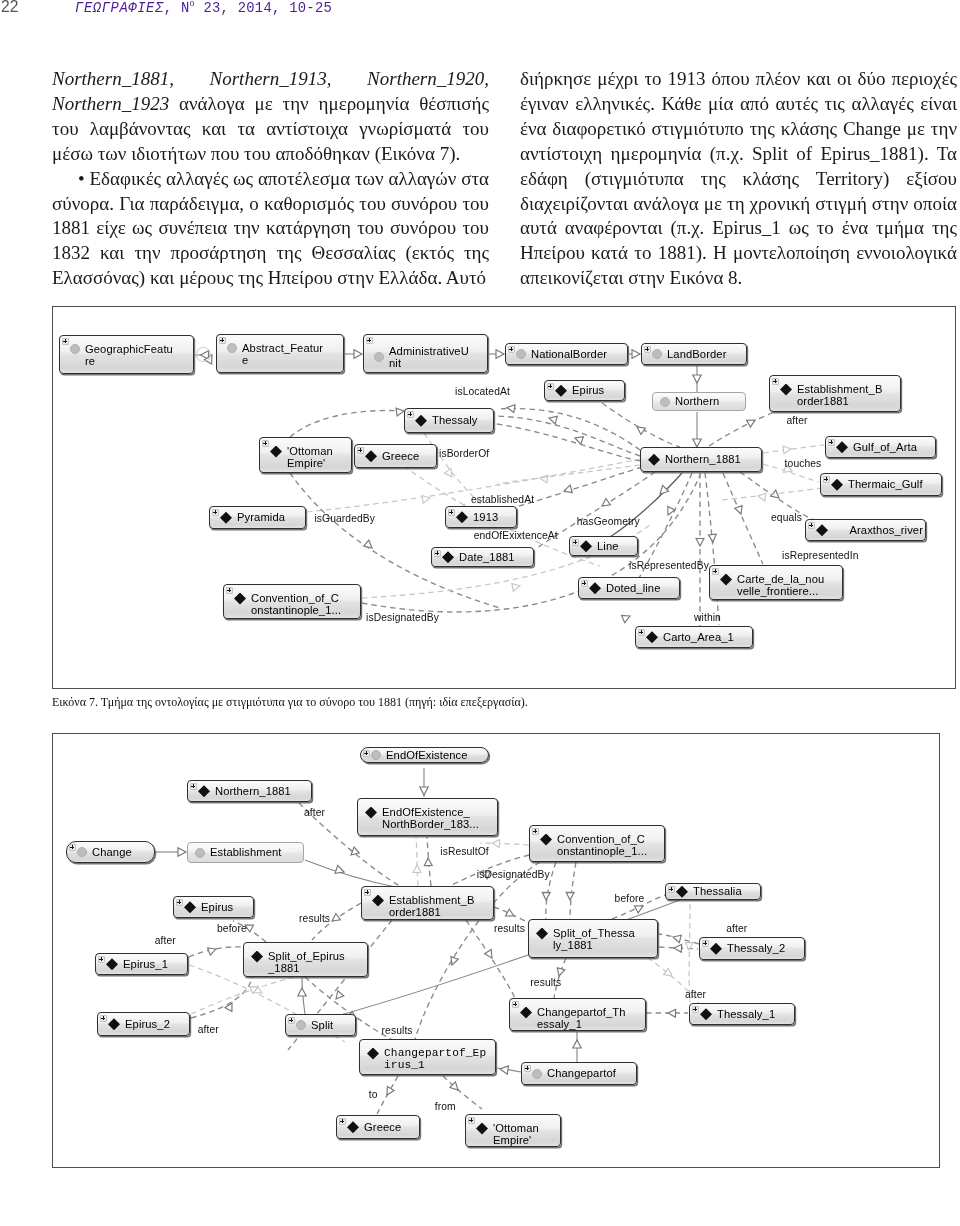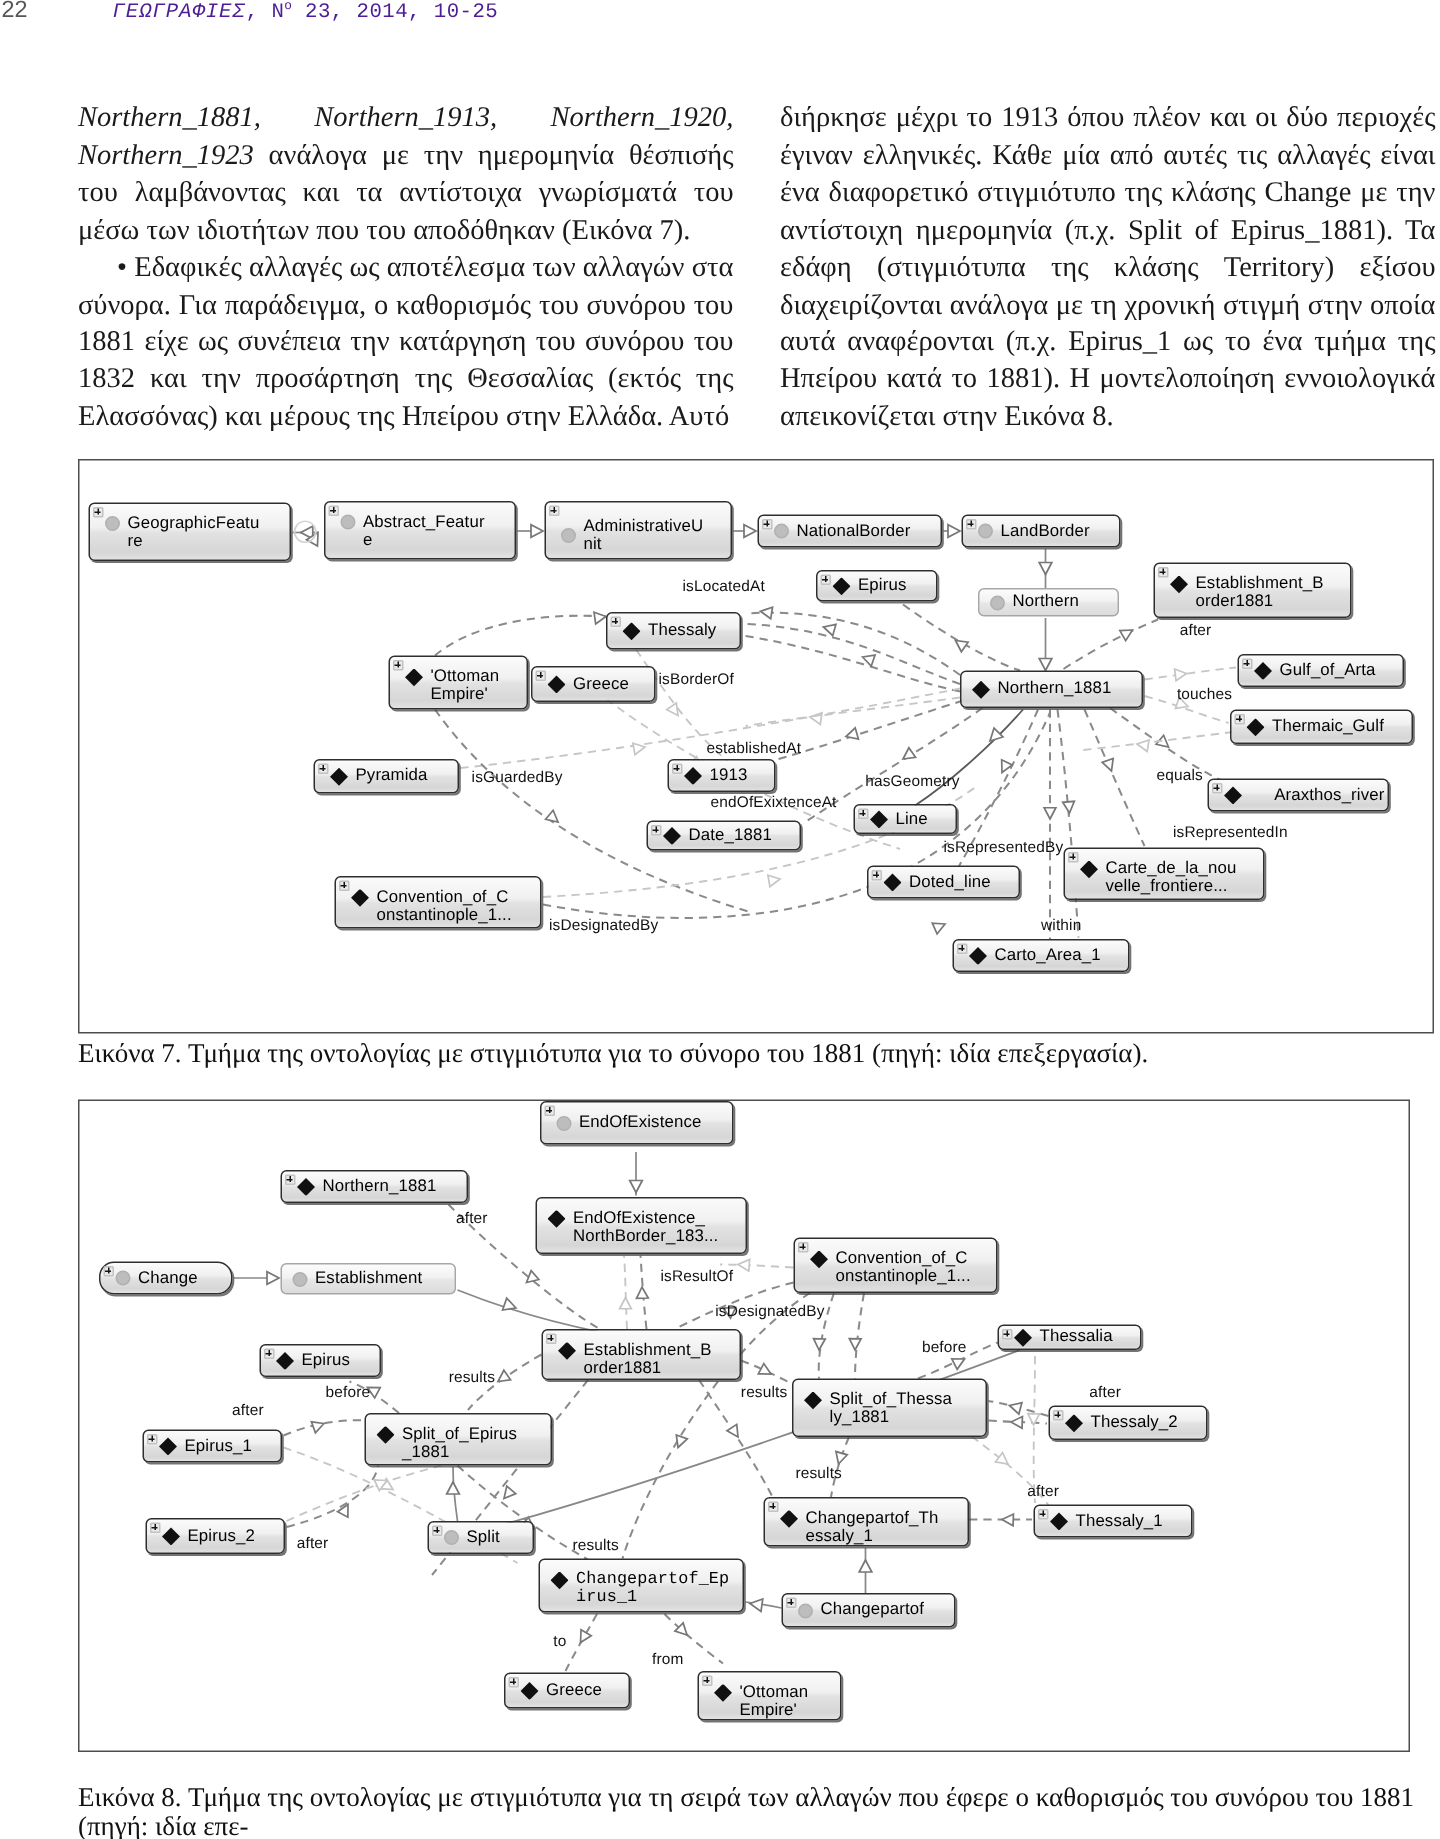--- a/index.html
+++ b/index.html
@@ -22,21 +22,21 @@
   .col { position:absolute; font-size:19.0px; line-height:24.9px; text-align:justify;
          text-justify:inter-word; hyphens:none; }
   .colL { left:52px; top:67px; width:437px; }
   .colR { left:520px; top:67px; width:437px; }
   .col p { margin:0; }
   .col p.ind { text-indent:26px; }
   .ital { font-style:italic; }
 
   
   .figframe { position:absolute; border:1px solid #4d4d4d; background:#ffffff; overflow:hidden; }
-  .cap { position:absolute; font-size:18px; line-height:23.2px; text-align:left; color:#111; }
+  .cap { position:absolute; font-size:12px; line-height:23.2px; text-align:left; color:#111; }
 
   
   svg.edges { position:absolute; left:0; top:0; pointer-events:none; }
   .node { position:absolute; border:1.3px solid #2e2e2e; border-radius:4px;
           background:linear-gradient(to bottom,#fbfbfb 0%,#f0f0f0 42%,#e2e2e2 52%,#d6d6d6 86%,#e2e2e2 100%);
           box-shadow:1.2px 1.4px 0.4px rgba(70,70,70,0.75);
           font-family:"Liberation Sans", sans-serif; font-size:11.2px; color:#000;
           display:flex; align-items:flex-start; padding-top:7px; }
   .node.light { border:1.1px solid #a6a6a6; box-shadow:none;
           background:linear-gradient(to bottom,#fcfcfc 0%,#f2f2f2 45%,#e6e6e6 55%,#dcdcdc 100%); }
@@ -339,21 +339,21 @@
         <path d="M 690,904 C 690,940 688,975 690,1002" fill="none" stroke="#c6c6c6" stroke-width="1.25" stroke-linecap="butt" stroke-dasharray="5.5,4"></path>
         <path d="M 0,0 L -7.5,-3.9 L -7.5,3.9 Z" transform="translate(689,950) rotate(91)" fill="#ffffff" stroke="#c6c6c6" stroke-width="1.15"></path>
         <path d="M 640,952 C 665,970 690,990 700,1005" fill="none" stroke="#c6c6c6" stroke-width="1.25" stroke-linecap="butt" stroke-dasharray="5.5,4"></path>
         <path d="M 0,0 L -7.5,-3.9 L -7.5,3.9 Z" transform="translate(672,976) rotate(37)" fill="#ffffff" stroke="#c6c6c6" stroke-width="1.15"></path>
         <path d="M 300,1026 C 400,1000 520,960 680,900" fill="none" stroke="#888888" stroke-width="1.15" stroke-linecap="butt"></path>
         <path d="M 189,965 C 240,982 290,1010 345,1042" fill="none" stroke="#c6c6c6" stroke-width="1.25" stroke-linecap="butt" stroke-dasharray="5.5,4"></path>
         <path d="M 0,0 L -7.5,-3.9 L -7.5,3.9 Z" transform="translate(262,993) rotate(31)" fill="#ffffff" stroke="#c6c6c6" stroke-width="1.15"></path>
         <path d="M 191,1014 C 240,992 290,975 350,965" fill="none" stroke="#c6c6c6" stroke-width="1.25" stroke-linecap="butt" stroke-dasharray="5.5,4"></path>
         <path d="M 0,0 L -7.5,-3.9 L -7.5,3.9 Z" transform="translate(258,987) rotate(335)" fill="#ffffff" stroke="#c6c6c6" stroke-width="1.15"></path>
       </svg>
-      <div class="node one" style="left: 307px; top: 0; width: 129px; height: 29px;">
+      <div class="node one" style="left: 307px; top: 13px; width: 129px; height: 16px; border-radius: 10px;">
         <span class="plus"></span>
         <span class="ic circle"></span>
         <span class="lbl">EndOfExistence</span>
       </div>
       <div class="node one" style="left: 134px; top: 46px; width: 125px; height: 22px;">
         <span class="plus"></span>
         <span class="ic diamond"></span>
         <span class="lbl">Northern_1881</span>
       </div>
       <div class="node noplus" style="left: 304px; top: 64px; width: 141px; height: 38px;">
@@ -463,15 +463,14 @@
       <div class="elbl" style="left: 440.9px; top: 189.4px;">results</div>
       <div class="elbl" style="left: 164px; top: 189.4px;">before</div>
       <div class="elbl" style="left: 101.7px; top: 200.8px;">after</div>
       <div class="elbl" style="left: 477.3px; top: 243.4px;">results</div>
       <div class="elbl" style="left: 631.9px; top: 254.9px;">after</div>
       <div class="elbl" style="left: 328.6px; top: 291.1px;">results</div>
       <div class="elbl" style="left: 144.8px; top: 290.2px;">after</div>
       <div class="elbl" style="left: 315.8px; top: 355px;">to</div>
       <div class="elbl" style="left: 381.7px; top: 366.6px;">from</div>
     </div>
-  <div class="cap" style="left:52px; top:1189px; width:902px; line-height:19px;"><span>Εικόνα 8. Τμήμα της οντολογίας με στιγμιότυπα για τη σειρά των αλλαγών που έφερε ο καθορισμός του συνόρου του 1881 (πηγή: ιδία επε-</span><br><span>ξεργασία).</span></div>
 
 </div>
 
 </body></html>

